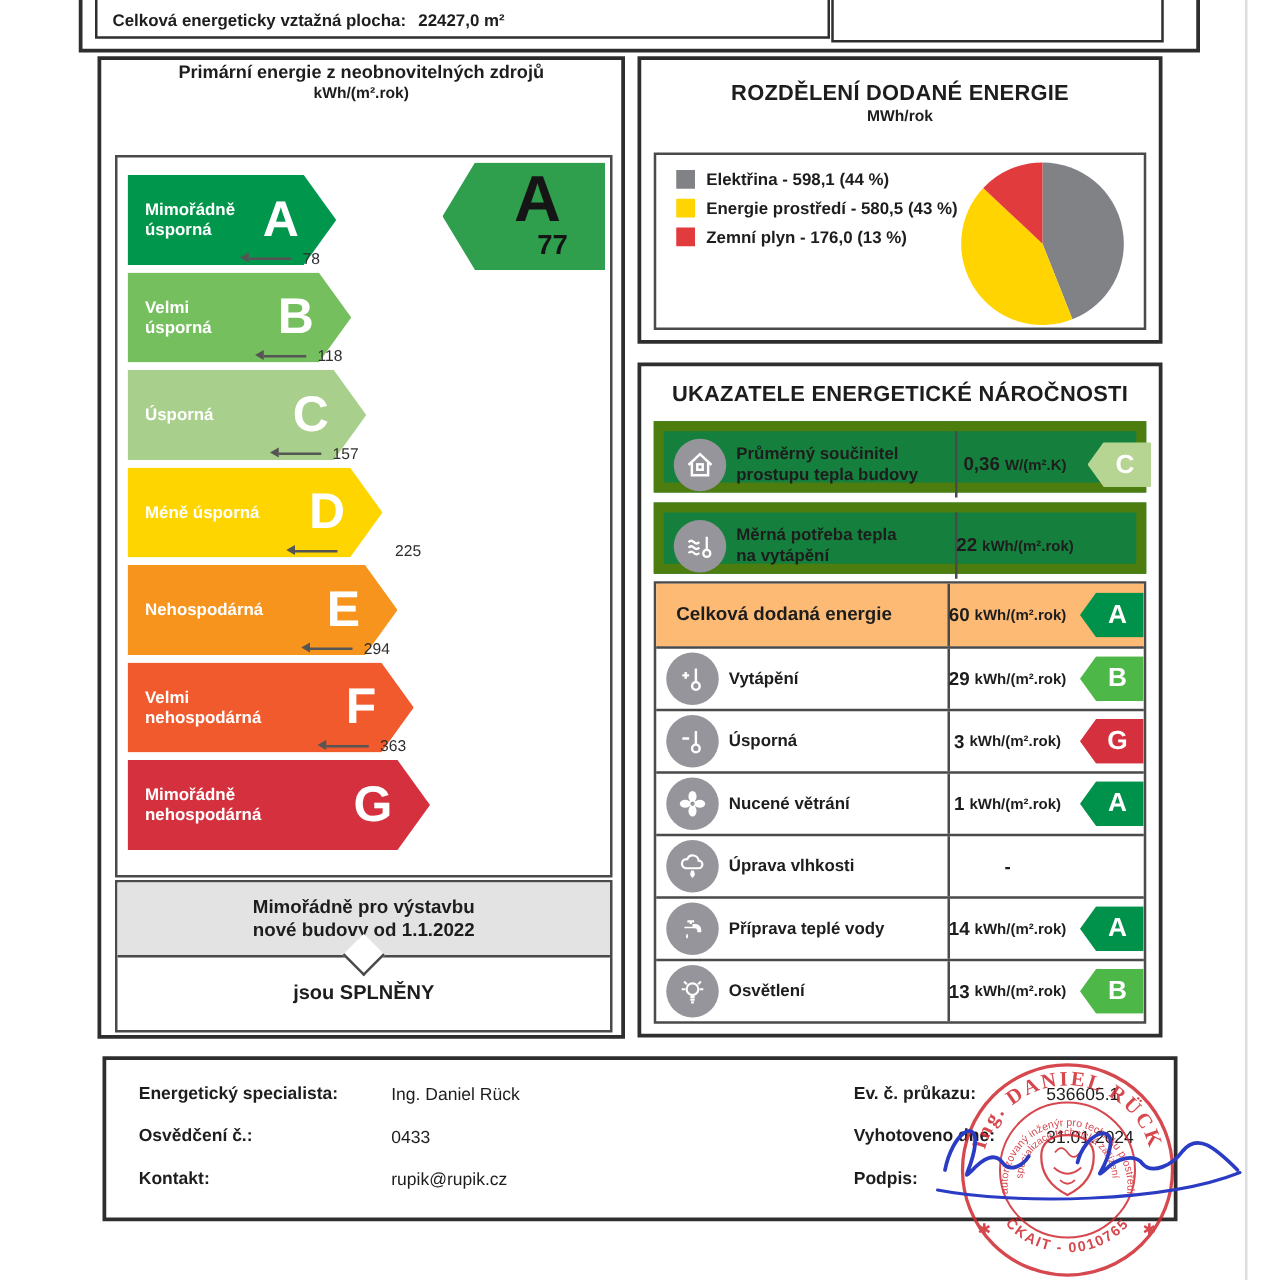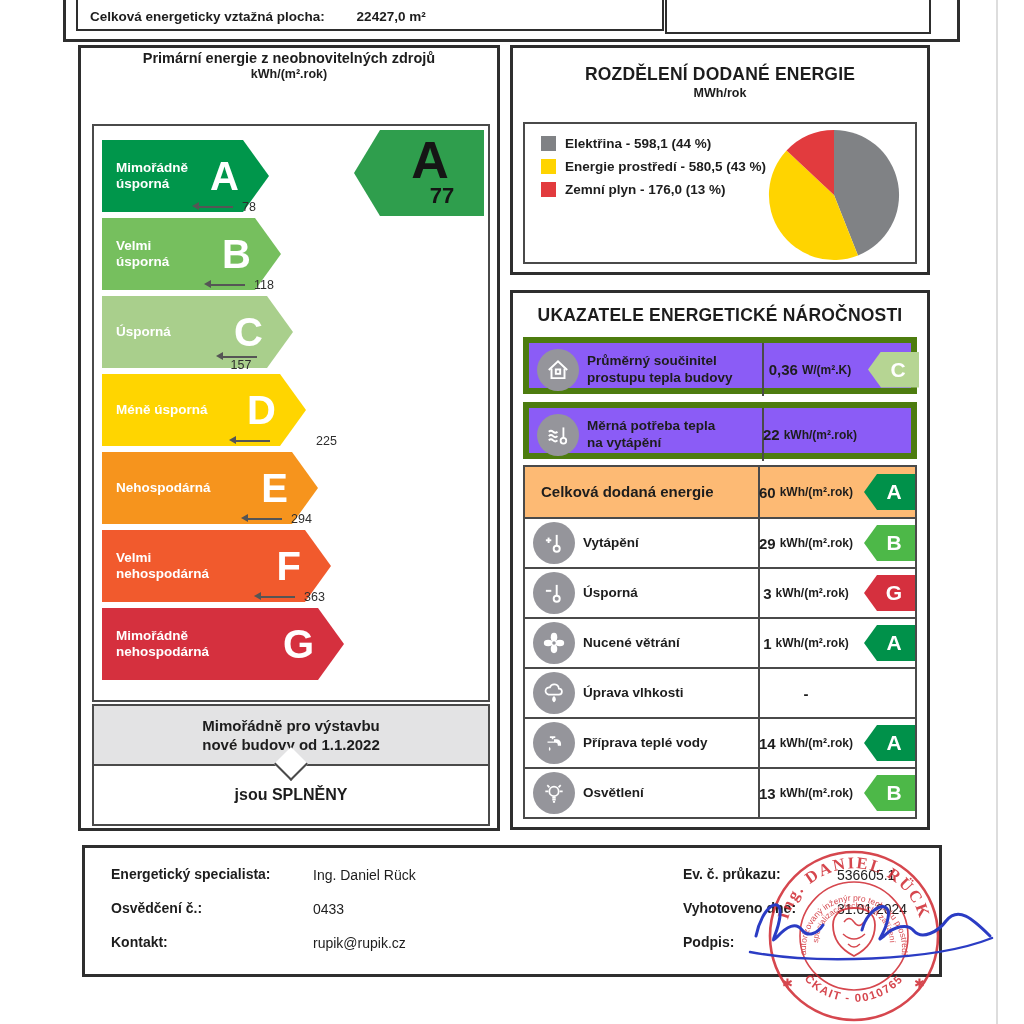--- a/index.html
+++ b/index.html
@@ -4,42 +4,42 @@
 <style>
   html,body{margin:0;padding:0;background:#fff;}
   .page{position:relative;width:1024px;height:1024px;background:#ffffff;overflow:hidden;
         font-family:"Liberation Sans",sans-serif;color:#1d1d1d;}
   .scan-line{position:absolute;left:996px;top:0;width:2px;height:1024px;background:#dddddd;}
 
   
   .top-strip{position:absolute;left:63px;top:-26px;width:897px;height:68px;border:3px solid #2e2e2e;background:#fff;box-sizing:border-box;}
   .top-left-box{position:absolute;left:10px;top:5px;width:588px;height:49px;border:2px solid #2e2e2e;box-sizing:border-box;}
   .top-left-text{position:absolute;left:12px;bottom:5px;font-size:13.5px;font-weight:bold;white-space:nowrap;}
-  .top-left-text .val{margin-left:28px;}
+  .top-left-text .val{margin-left:6px;}
   .top-right-box{position:absolute;right:26px;top:5px;width:266px;height:52px;border:2px solid #2e2e2e;box-sizing:border-box;background:#fff;}
 
   
   .panel{position:absolute;border:3px solid #2e2e2e;background:#fff;box-sizing:border-box;}
   .panel h1{margin:10px 6px 0;text-align:center;font-size:21px;letter-spacing:.2px;}
   .panel h2{margin:2px 6px 0;text-align:center;font-size:14.5px;}
   .panel .unit-line{margin-top:1px;text-align:center;font-size:12.5px;font-weight:bold;}
 
   
   .left-panel{left:78px;top:45px;width:422px;height:786px;}
   .arrows-box{position:absolute;left:11px;top:76px;width:398px;height:578px;border:2px solid #4a4a4a;box-sizing:border-box;}
   .cls-arrow{position:absolute;left:8px;height:72px;color:#fff;
              clip-path:polygon(0 0,calc(100% - 26px) 0,100% 50%,calc(100% - 26px) 100%,0 100%);}
   .cls-label{position:absolute;left:14px;top:50%;transform:translateY(-50%);font-weight:bold;font-size:13.5px;line-height:1.18;white-space:pre-line;}
   .cls-letter{position:absolute;right:30px;top:50%;transform:translateY(-50%);font-size:40px;font-weight:bold;}
   .a0{top:14px;width:167px;} .a1{top:92px;width:179px;} .a2{top:170px;width:191px;}
   .a3{top:248px;width:204px;} .a4{top:326px;width:216px;} .a5{top:404px;width:229px;} .a6{top:482px;width:242px;}
   .thr{position:absolute;display:flex;align-items:center;font-size:12.5px;color:#2e2e2e;}
   .thr-line{display:inline-block;width:34px;height:1.5px;background:#555;position:relative;margin-right:9px;margin-left:7px;}
   .thr-line::before{content:"";position:absolute;left:-7px;top:-3.8px;border-right:7px solid #555;border-top:4.5px solid transparent;border-bottom:4.5px solid transparent;}
-  .t0{top:74px;left:98px;} .t1{top:152px;left:110px;} .t2{top:230px;left:122px;flex-direction:column;}
+  .t0{top:74px;left:98px;} .t1{top:152px;left:110px;} .t2{top:230px;left:122px;}
   .t3{top:308px;left:135px;gap:37px;} .t4{top:386px;left:147px;} .t5{top:464px;left:160px;}
   .marker{position:absolute;left:260px;top:4px;width:130px;height:86px;
           clip-path:polygon(0 50%,26px 0,100% 0,100% 100%,26px 100%);
           display:flex;flex-direction:column;align-items:center;justify-content:center;padding-left:22px;box-sizing:border-box;}
   .marker-letter{font-size:52px;font-weight:bold;color:#151515;line-height:.9;}
   .marker-value{font-size:22px;font-weight:bold;color:#151515;transform:translateX(12px);}
   .req-box{position:absolute;left:11px;top:656px;width:398px;height:122px;border:2px solid #4a4a4a;box-sizing:border-box;background:#fff;}
   .req-top{height:60px;background:#e3e3e4;border-bottom:2px solid #4a4a4a;display:flex;flex-direction:column;align-items:center;justify-content:center;font-weight:bold;font-size:15px;line-height:1.3;box-sizing:border-box;}
   .req-notch{position:absolute;left:calc(50% - 12px);top:46px;width:24px;height:24px;background:#fff;border-right:2px solid #4a4a4a;border-bottom:2px solid #4a4a4a;transform:rotate(45deg);box-sizing:border-box;}
   .req-bottom{height:58px;display:flex;align-items:center;justify-content:center;font-weight:bold;font-size:16px;}
@@ -50,21 +50,21 @@
   .dist-box{position:absolute;left:10px;top:74px;width:394px;height:142px;border:2px solid #4a4a4a;box-sizing:border-box;}
   .legend{position:absolute;left:16px;top:12px;}
   .legend-item{display:flex;align-items:center;margin-bottom:8px;}
   .swatch{width:15px;height:15px;margin-right:9px;flex:0 0 auto;}
   .legend-label{font-size:13.5px;font-weight:bold;white-space:nowrap;}
   .pie-svg{position:absolute;right:12px;top:2px;}
 
   
   .ind-panel{left:510px;top:290px;width:420px;height:540px;}
   .ind-panel h1{font-size:17.5px;margin-top:12px;}
-  .row-box{position:absolute;left:10px;width:394px;height:57px;border:6px solid #4d7c0f;background:#8b5cf6;box-sizing:border-box;}
+  .row-box{position:absolute;left:10px;width:394px;height:57px;border:8px solid #4d7c0f;background:#15803d;box-sizing:border-box;}
   .rb0{top:44px;} .rb1{top:109px;}
   .ind-table{position:absolute;left:10px;top:172px;width:394px;height:354px;border:2px solid #4a4a4a;box-sizing:border-box;display:grid;grid-template-rows:repeat(7,1fr);}
   .ind-row{display:grid;grid-template-columns:58px 175px 94px 63px;align-items:center;height:100%;box-sizing:border-box;}
   .ind-table .ind-row{border-top:2px solid #4a4a4a;}
   .ind-table .ind-row:first-child{border-top:none;}
   .hdr-row{background:#fdba74;}
   .icon-cell{display:flex;align-items:center;justify-content:center;height:100%;}
   .icon-circle{width:42px;height:42px;border-radius:50%;background:#95959b;display:flex;align-items:center;justify-content:center;}
   .label-cell{font-weight:bold;font-size:13.5px;line-height:1.2;white-space:pre-line;}
   .label-span2{grid-column:1/3;padding-left:16px;font-size:15px;}

